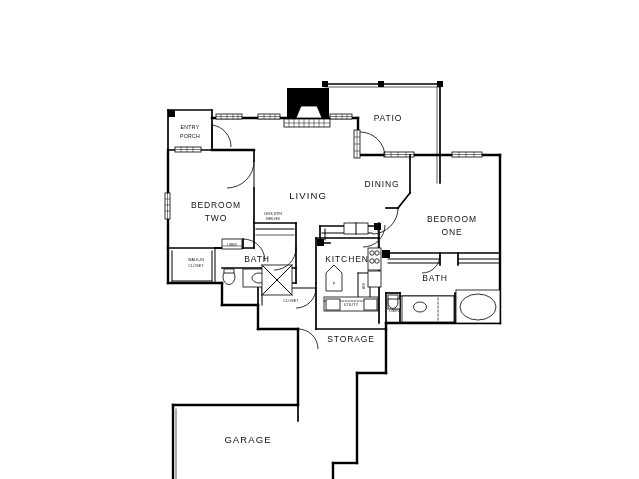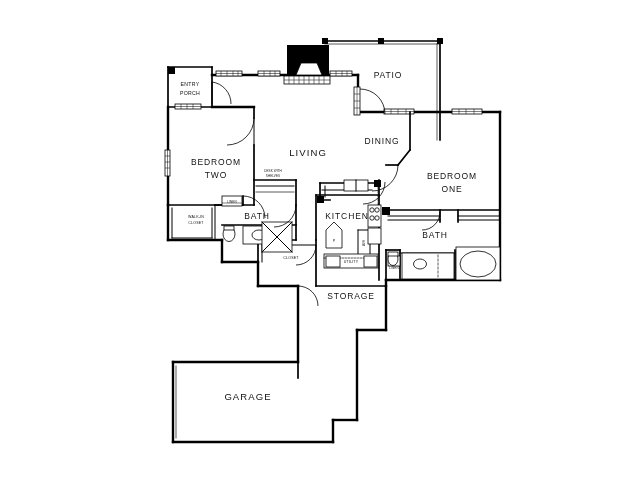--- a/index.html
+++ b/index.html
@@ -11,20 +11,21 @@
     width: 639px;
     height: 479px;
     font-family: "Liberation Sans", sans-serif;
     overflow: hidden;
   }
   #floorplan-root {
     position: relative;
     width: 639px;
     height: 356px;
     background: #ffffff;
+    margin-top: 43px;
   }
   svg.plan {
     display: block;
     width: 639px;
     height: 479px;
   }
   text.room-label {
     font-family: "Liberation Sans", sans-serif;
     fill: #111111;
     letter-spacing: 0.8px;

